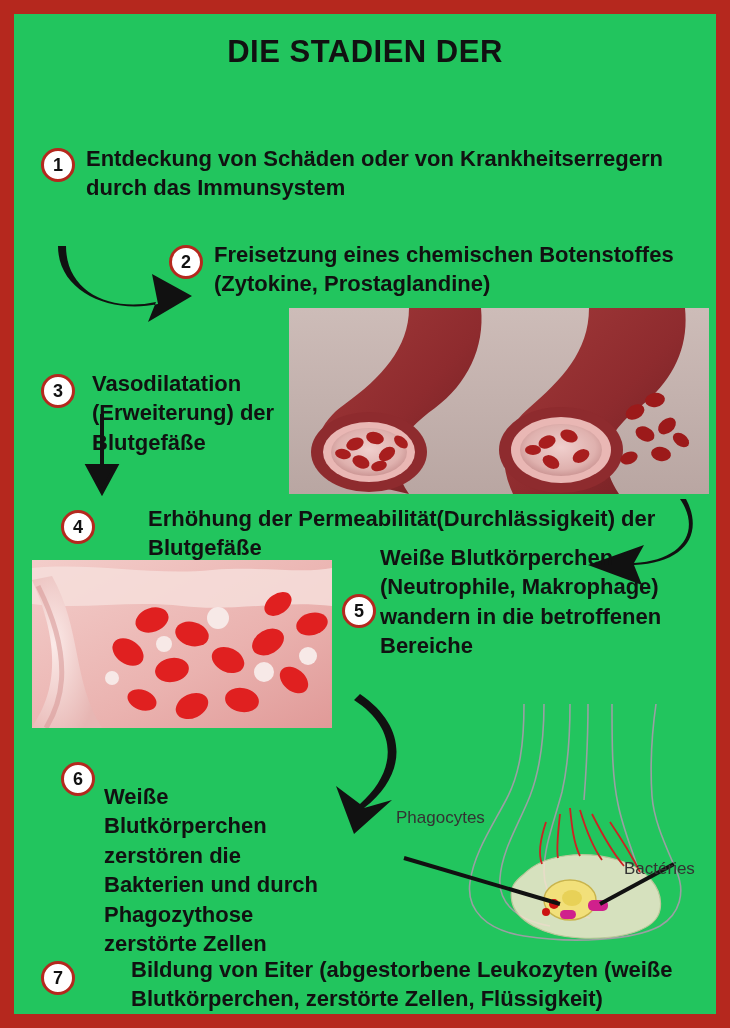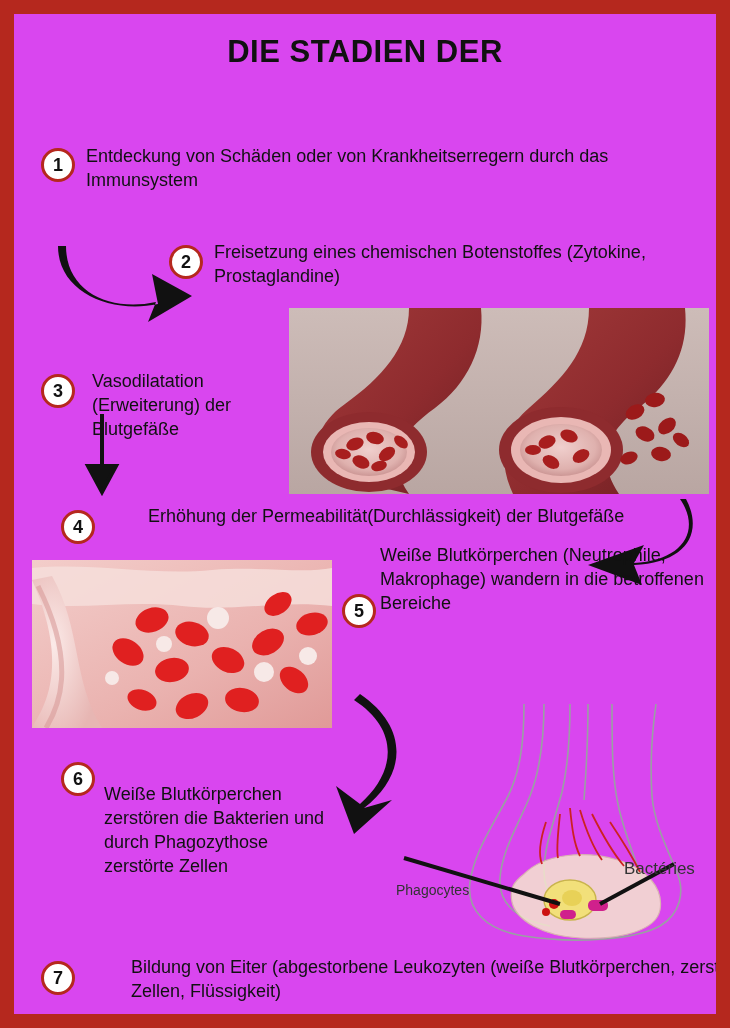--- a/index.html
+++ b/index.html
@@ -10,21 +10,21 @@
     background: #b5281e;
     font-family: "Liberation Sans", sans-serif;
     overflow: hidden;
   }
   .poster {
     position: absolute;
     left: 14px;
     top: 14px;
     width: 702px;
     height: 1000px;
-    background: #d946ef;
+    background: #22c55e;
     overflow: hidden;
   }
   .title {
     text-align: center;
     font-size: 31px;
     font-weight: bold;
     letter-spacing: 0.5px;
     color: #111;
     line-height: 1.28;
     padding: 18px 20px 0 20px;
@@ -40,22 +40,22 @@
     background: #fff;
     color: #111;
     font-weight: bold;
     font-size: 18px;
     display: flex;
     align-items: center;
     justify-content: center;
   }
   .txt {
     position: absolute;
-    font-weight: normal;
-    font-size: 18px;
+    font-weight: bold;
+    font-size: 22px;
     line-height: 1.34;
     color: #111;
   }
 
   
   #b1 { left: 27px; top: 134px; }
   #t1 { left: 72px; top: 130px; width: 600px; }
 
   #b2 { left: 155px; top: 231px; }
   #t2 { left: 200px; top: 226px; width: 500px; }
@@ -108,22 +108,22 @@
   .drawing {
     position: absolute;
     left: 360px;
     top: 690px;
     width: 330px;
     height: 242px;
   }
   .label-phago {
     position: absolute;
     left: 382px;
-    top: 868px;
-    font-size: 14px;
+    top: 794px;
+    font-size: 17px;
     color: #333;
     font-family: "Liberation Sans", sans-serif;
   }
   .label-bact {
     position: absolute;
     left: 610px;
     top: 845px;
     font-size: 17px;
     color: #333;
     font-family: "Liberation Sans", sans-serif;

